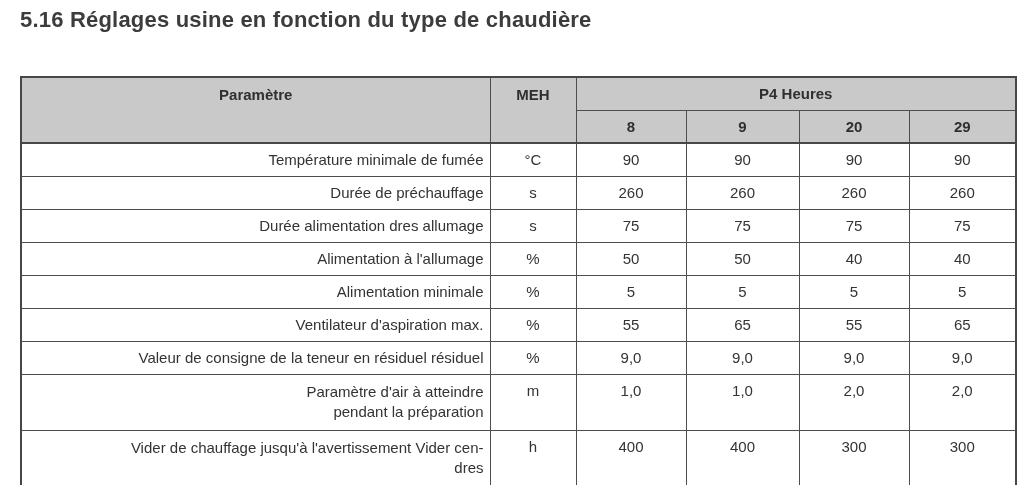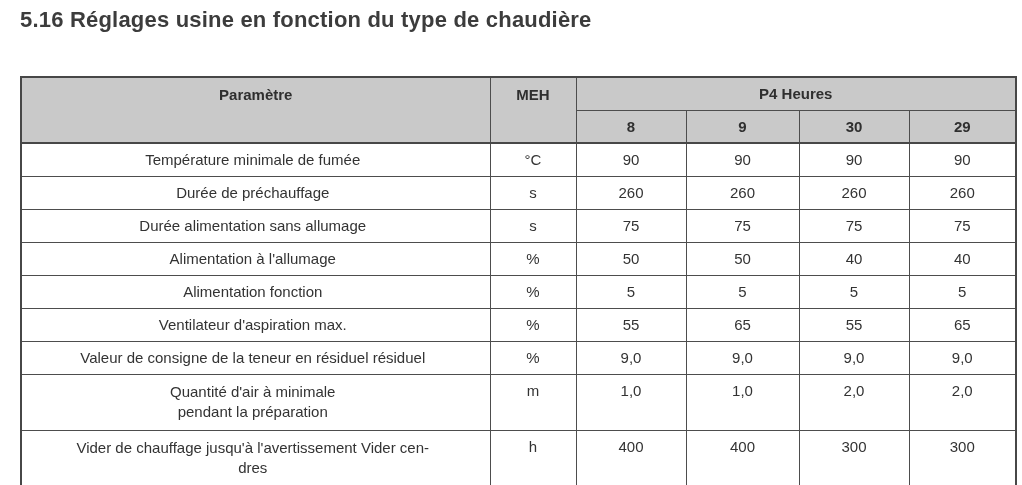--- a/index.html
+++ b/index.html
@@ -53,21 +53,21 @@
   th.rowspan2 {
     vertical-align: top;
     padding-top: 8px;
   }
   thead tr.sub th,
   th.rowspan2 {
     border-bottom: 2px solid #474747;
   }
   tbody tr { height: 33px; }
   tbody td.param {
-    text-align: center;
+    text-align: right;
     padding-right: 6px;
     white-space: pre-line;
     line-height: 20px;
     margin-left: 43px;
   }
   tbody td.unit,
   tbody td.val {
     text-align: center;
   }
   tbody tr.tall { height: 56px; }
@@ -94,21 +94,21 @@
     </colgroup>
     <thead>
       <tr>
         <th rowspan="2" class="rowspan2">Paramètre</th>
         <th rowspan="2" class="rowspan2">MEH</th>
         <th colspan="4">P4 Heures</th>
       </tr>
       <tr class="sub">
         <th>8</th>
         <th>9</th>
-        <th>30</th>
+        <th>20</th>
         <th>29</th>
       </tr>
     </thead>
     <tbody>
       <tr>
         <td class="param">Température minimale de fumée</td>
         <td class="unit">°C</td>
         <td class="val">90</td>
         <td class="val">90</td>
         <td class="val">90</td>
@@ -116,37 +116,37 @@
       </tr>
       <tr>
         <td class="param">Durée de préchauffage</td>
         <td class="unit">s</td>
         <td class="val">260</td>
         <td class="val">260</td>
         <td class="val">260</td>
         <td class="val">260</td>
       </tr>
       <tr>
-        <td class="param">Durée alimentation sans allumage</td>
+        <td class="param">Durée alimentation dres allumage</td>
         <td class="unit">s</td>
         <td class="val">75</td>
         <td class="val">75</td>
         <td class="val">75</td>
         <td class="val">75</td>
       </tr>
       <tr>
         <td class="param">Alimentation à l'allumage</td>
         <td class="unit">%</td>
         <td class="val">50</td>
         <td class="val">50</td>
         <td class="val">40</td>
         <td class="val">40</td>
       </tr>
       <tr>
-        <td class="param">Alimentation fonction</td>
+        <td class="param">Alimentation minimale</td>
         <td class="unit">%</td>
         <td class="val">5</td>
         <td class="val">5</td>
         <td class="val">5</td>
         <td class="val">5</td>
       </tr>
       <tr>
         <td class="param">Ventilateur d'aspiration max.</td>
         <td class="unit">%</td>
         <td class="val">55</td>
@@ -156,21 +156,21 @@
       </tr>
       <tr>
         <td class="param">Valeur de consigne de la teneur en résiduel résiduel</td>
         <td class="unit">%</td>
         <td class="val">9,0</td>
         <td class="val">9,0</td>
         <td class="val">9,0</td>
         <td class="val">9,0</td>
       </tr>
       <tr class="tall">
-        <td class="param">Quantité d'air à minimale
+        <td class="param">Paramètre d'air à atteindre
 pendant la préparation</td>
         <td class="unit">m</td>
         <td class="val">1,0</td>
         <td class="val">1,0</td>
         <td class="val">2,0</td>
         <td class="val">2,0</td>
       </tr>
       <tr class="tall">
         <td class="param">Vider de chauffage jusqu'à l'avertissement Vider cen-
 dres</td>

